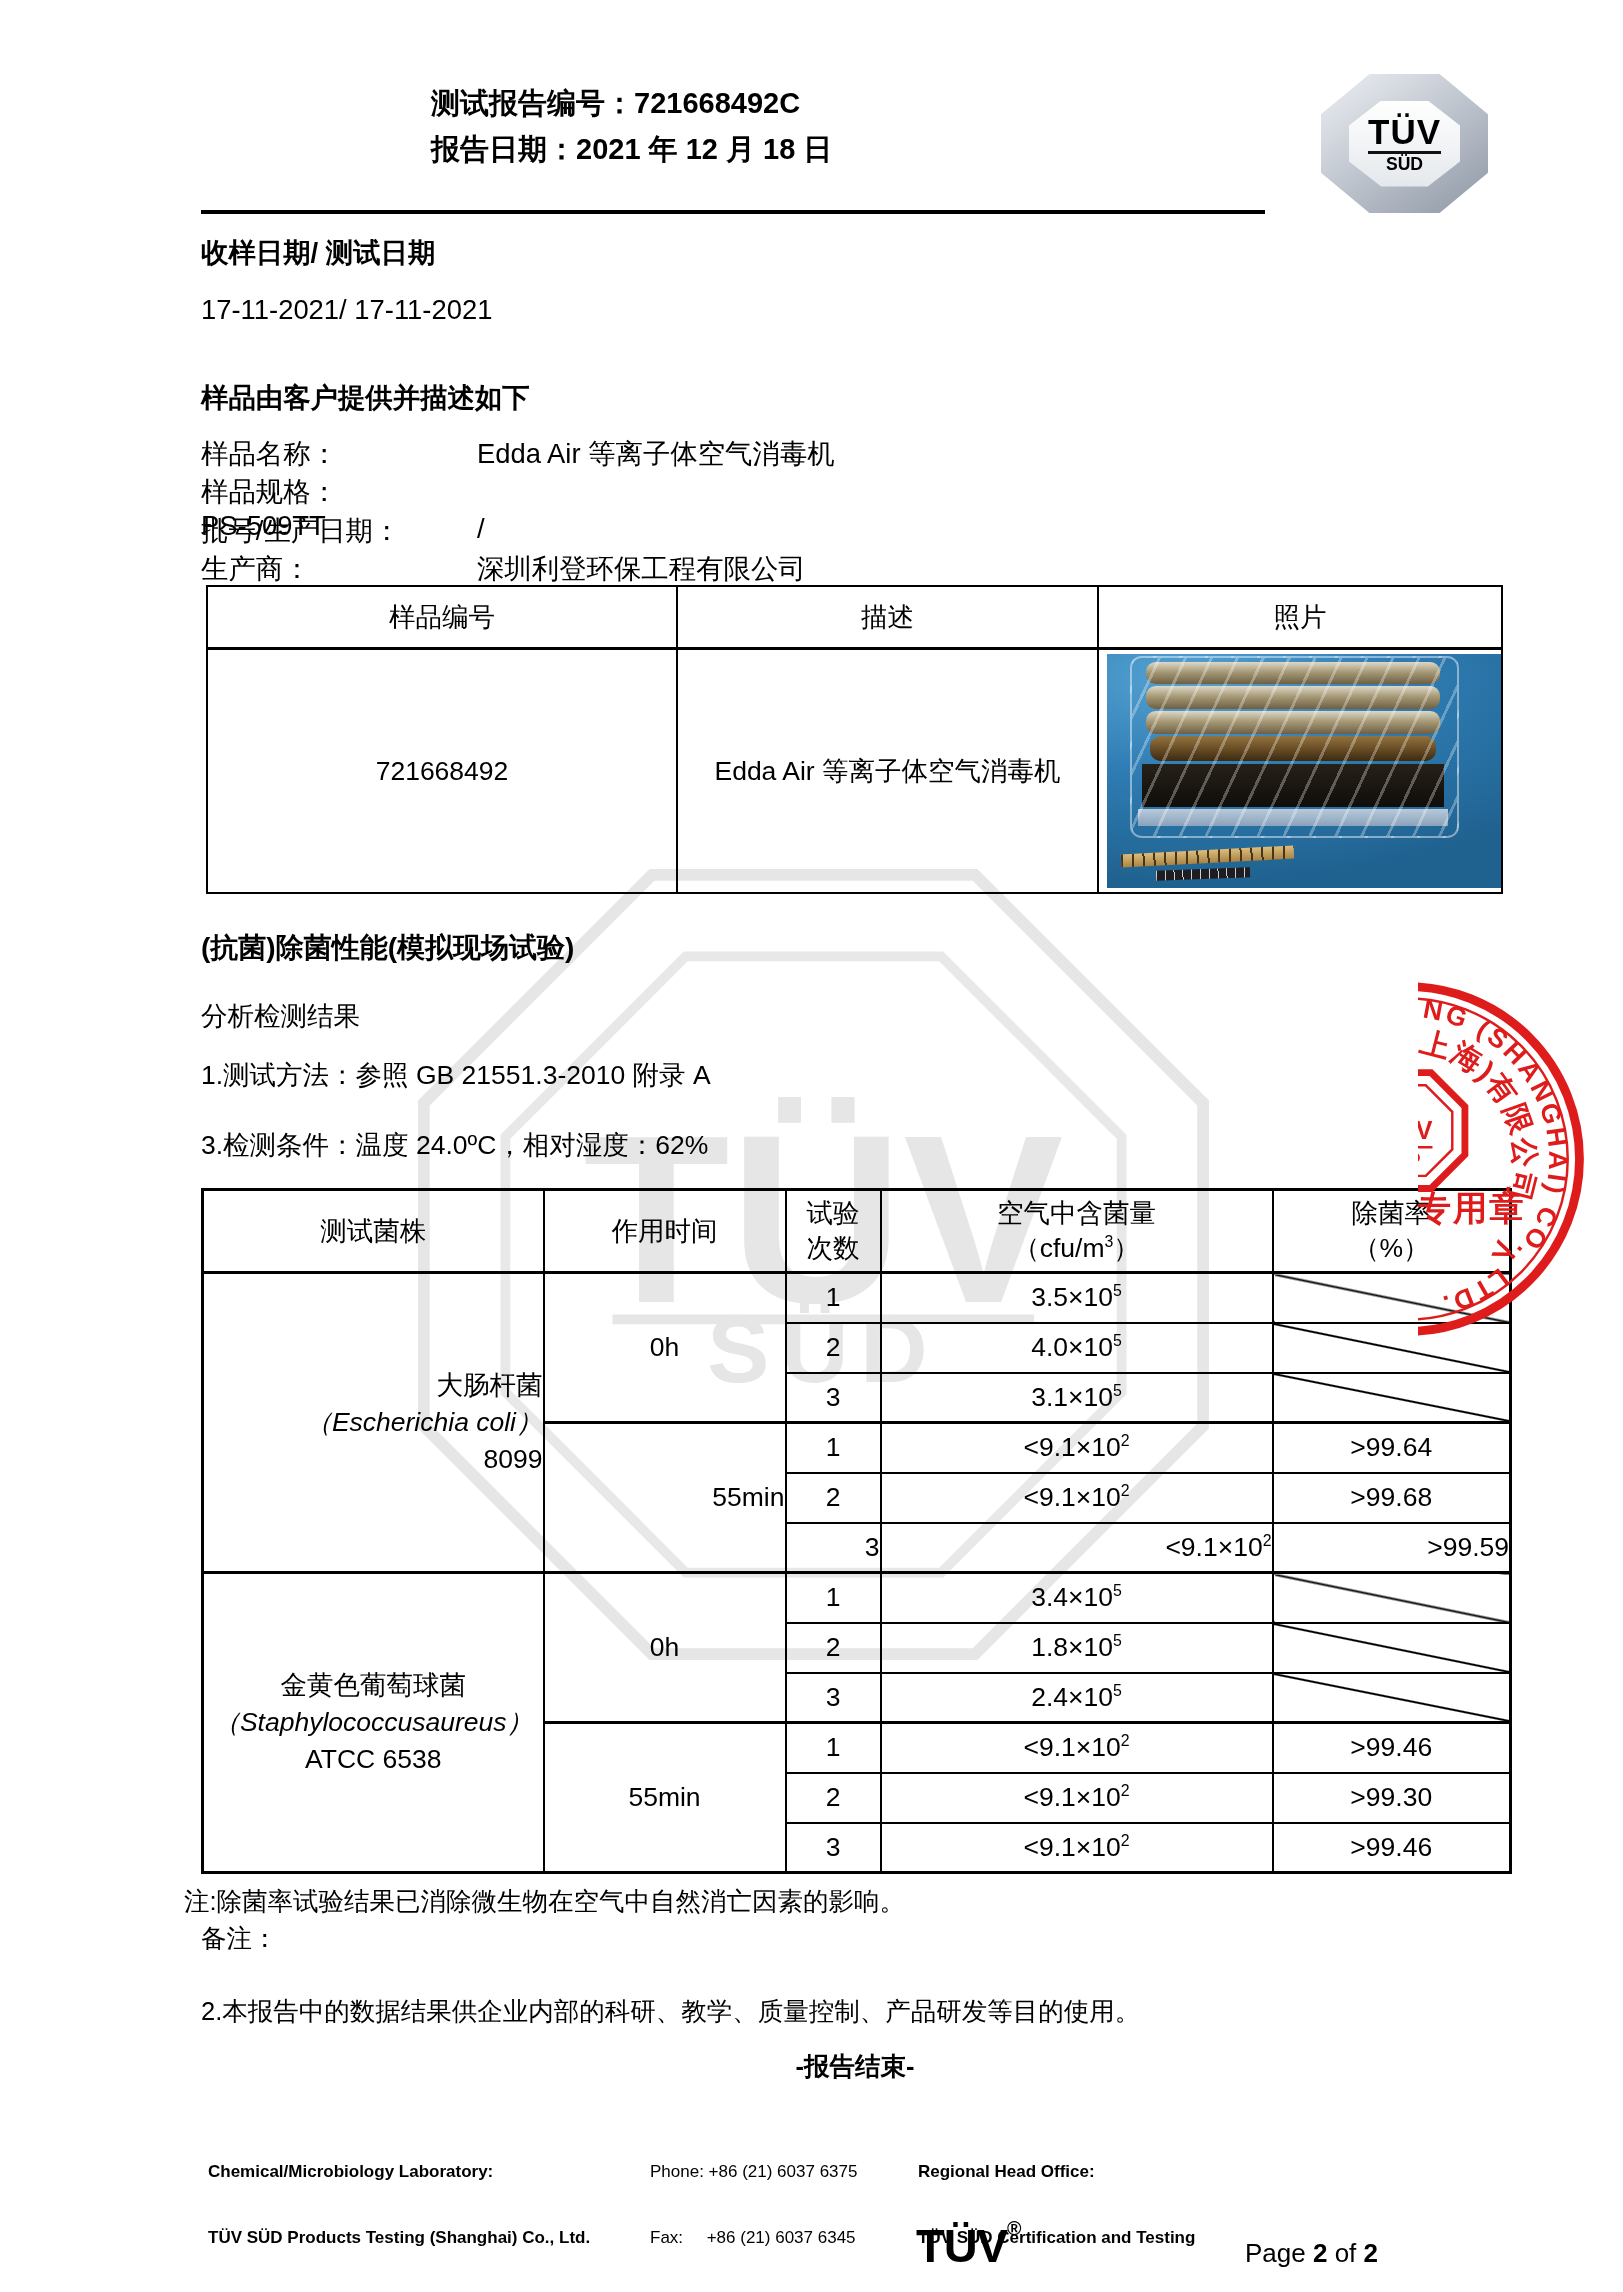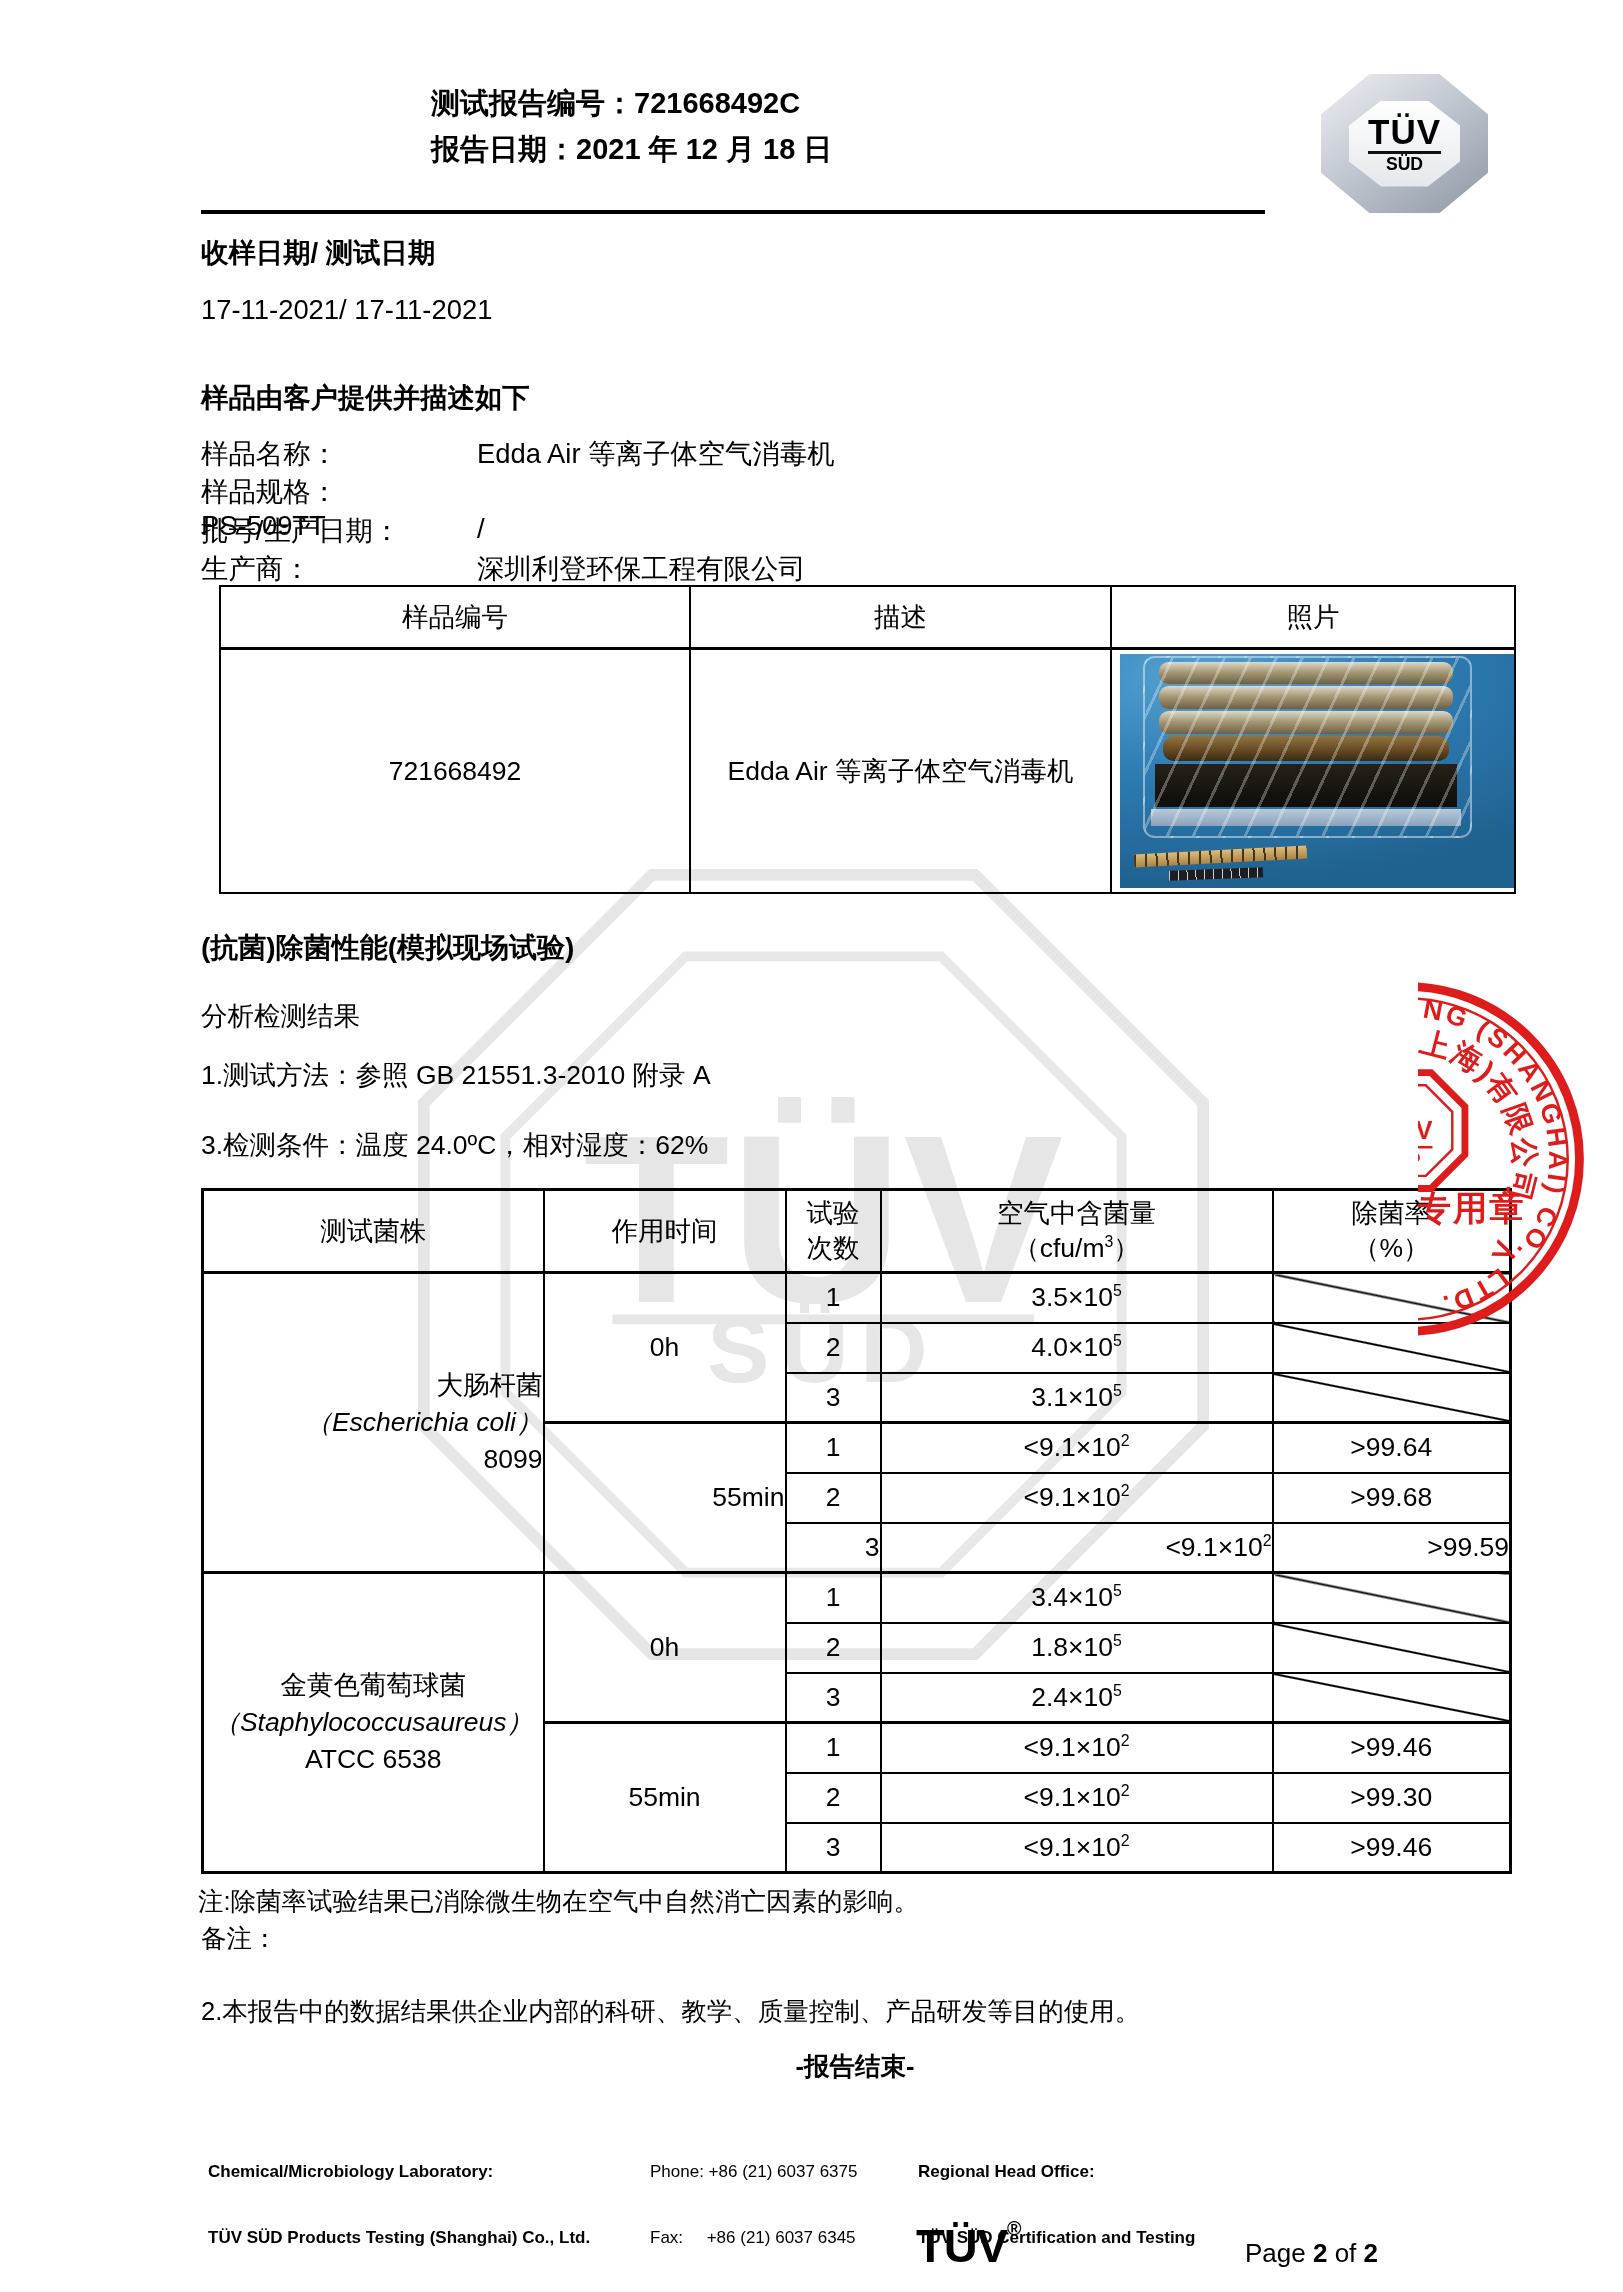--- a/index.html
+++ b/index.html
@@ -28,21 +28,21 @@
   #logo .ln{width:66%;height:2.9px;background:#111;margin:2px 0 1px 0;}
   #logo .t2{font-size:17.6px;font-weight:bold;line-height:18.6px;}
 
   .h1{font-size:27.4px;font-weight:bold;z-index:2;}
   .tx{font-size:27.4px;z-index:2;}
 
   .frow{display:flex;font-size:27.4px;z-index:2;}
   .frow .lb{width:276px;flex:none;}
 
   
-  #stable{left:206px;top:585px;width:1296px;border-collapse:collapse;table-layout:fixed;z-index:2;background:transparent;margin-left:13px;}
+  #stable{left:206px;top:585px;width:1296px;border-collapse:collapse;table-layout:fixed;z-index:2;background:transparent;}
   #stable th,#stable td{border:2px solid #000;text-align:center;vertical-align:middle;font-size:26.5px;font-weight:normal;padding:0;}
   #stable{border:2.9px solid #000;}
   #stable th{border-bottom:3.9px solid #000;height:60px;}
   #stable td{height:238px;}
   #stable td.pc{padding:2px 0 2px 5.9px;}
 
   
   #photo{position:relative;width:394px;height:234px;margin-left:2px;
          background:radial-gradient(120% 90% at 20% 10%,#55a2d2 0%,#2f7db4 45%,#1f618f 100%);overflow:hidden;}
   .tube{position:absolute;left:39px;width:294px;height:22.5px;border-radius:9.8px;
@@ -269,21 +269,21 @@
       <td>&gt;99.30</td>
     </tr>
     <tr class="dr">
       <td>3</td>
       <td><span>&lt;9.1×10</span><sup class="s">2</sup></td>
       <td>&gt;99.46</td>
     </tr>
   </tbody>
     </table>
 
-  <div class="abs note" style="left:198px;top:1884px;">注:除菌率试验结果已消除微生物在空气中自然消亡因素的影响。</div>
+  <div class="abs note" style="left:184px;top:1884px;">注:除菌率试验结果已消除微生物在空气中自然消亡因素的影响。</div>
   <div class="abs note" style="left:201px;top:1921px;">备注：</div>
   <div class="abs note" style="left:201px;top:1994px;">2.本报告中的数据结果供企业内部的科研、教学、质量控制、产品研发等目的使用。</div>
   <div id="endline" class="abs">-报告结束-</div>
 
   <div id="stampclip" class="abs">
     <svg width="392" height="392" viewBox="0 0 400 400">
       <circle cx="200" cy="200" r="176" fill="none" stroke="#df1c1c" stroke-width="9"></circle>
       <circle cx="200" cy="200" r="164" fill="none" stroke="#df1c1c" stroke-width="2.5"></circle>
       <defs>
         <path id="arcEn" d="M 127.5 74.4 A 145 145 0 1 1 55 200" fill="none"></path>

